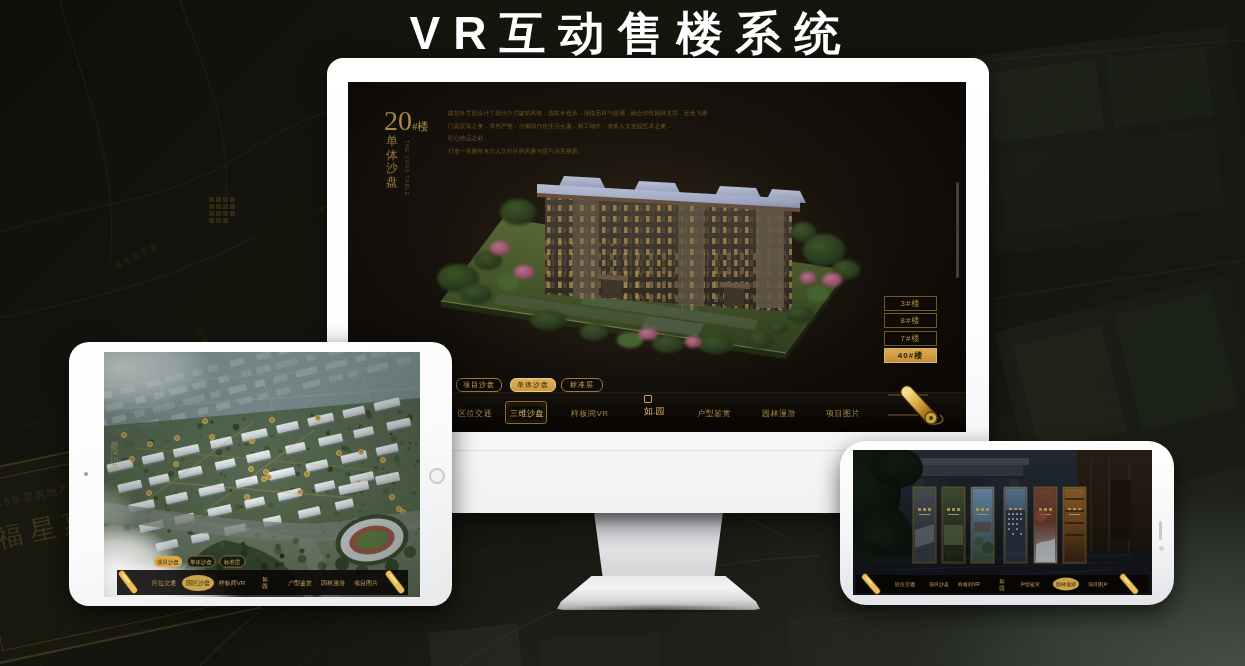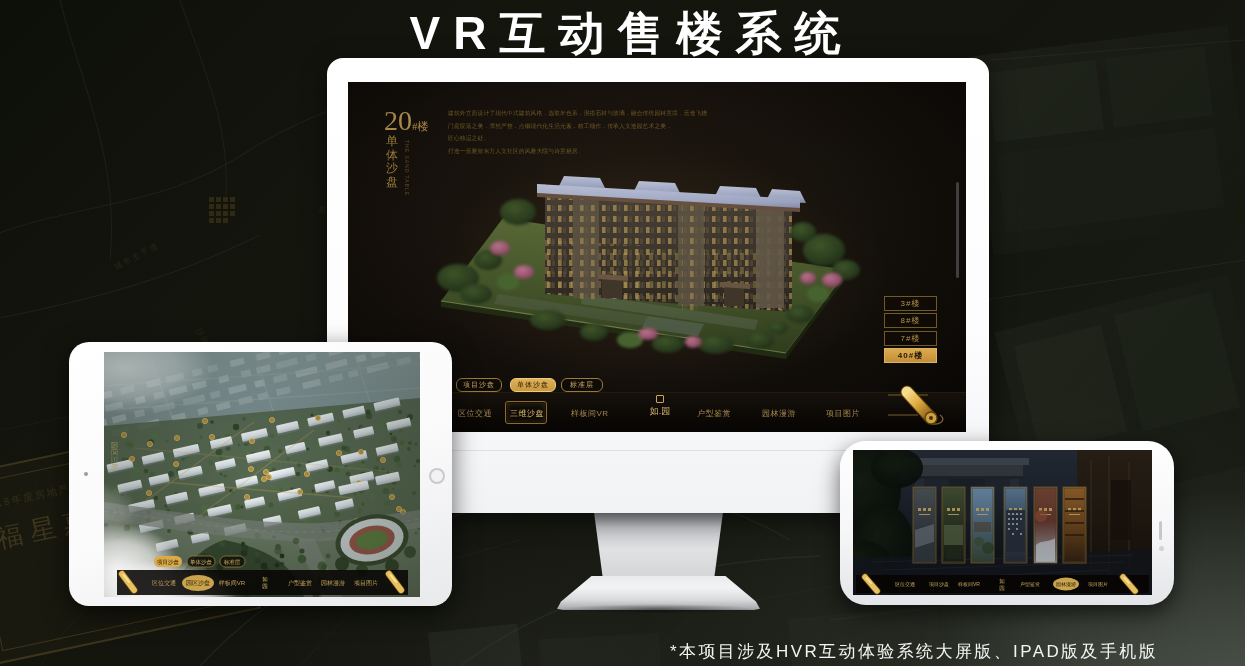--- a/index.html
+++ b/index.html
@@ -48,21 +48,21 @@
   .spar{left:100px;top:25px;width:230px;color:#7d5f26;font-size:5.8px;line-height:12.6px;letter-spacing:.1px;white-space:nowrap;}
   .btnf{position:absolute;width:51px;height:13px;border:1px solid #705a28;border-radius:0;
     background:rgba(16,11,7,.92);color:#b2924d;font-size:8px;line-height:13px;text-align:center;letter-spacing:1px;}
   .btnf.sel{background:linear-gradient(180deg,#ddab4e,#c28d38);color:#241806;border-color:#d9b465;font-weight:bold;}
   .stab{position:absolute;height:12px;border:1px solid #9a7b3a;border-radius:6px;background:rgba(15,11,7,.9);
     color:#c5a765;font-size:7px;line-height:12px;text-align:center;letter-spacing:1px;}
   .stab.sel{background:linear-gradient(180deg,#e0b157,#c9983f);color:#241806;border-color:#eccc7e;}
   .snav{left:0px;top:310px;width:618px;height:40px;
     background:linear-gradient(180deg,#16110b 0%,#0b0806 60%,#070503 100%);border-top:1px solid #241b0e;}
   .snav-item{position:absolute;top:326px;color:#a3874a;font-size:8px;letter-spacing:.5px;}
-  .snav-logo{position:absolute;top:313px;color:#d5b469;font-size:9px;letter-spacing:0px;text-align:center;line-height:11px;}
+  .snav-logo{position:absolute;top:313px;color:#d5b469;font-size:9px;letter-spacing:0px;text-align:left;line-height:11px;}
   .snav-hl{position:absolute;left:157px;top:319px;width:40px;height:21px;border:1px solid #8a6c2e;border-radius:3px;
     box-shadow:inset 0 0 0 1px rgba(20,12,4,.8), inset 0 0 6px rgba(190,150,60,.3);}
 
   
   .pad-body{left:69px;top:342px;width:383px;height:264px;border-radius:20px;
     background:linear-gradient(160deg,#ffffff 0%,#fafafb 55%,#e8e9eb 100%);
     box-shadow:0 8px 26px rgba(0,0,0,.6);}
   .pad-screen{left:104px;top:352px;width:316px;height:245px;border-radius:3px;overflow:hidden;background:#6f8587;}
   .pad-home{left:429px;top:468px;width:12px;height:12px;border-radius:50%;border:2px solid #c9cacd;background:#f2f2f4;}
   .pad-cam{left:84px;top:472px;width:4px;height:4px;border-radius:50%;background:#9a9b9e;}
@@ -1027,14 +1027,13 @@
 <g transform="translate(262 0)">
         <line x1="8" y1="127" x2="20" y2="141" stroke="#5f3f0e" stroke-width="7" stroke-linecap="round"></line>
         <line x1="8" y1="127" x2="20" y2="141" stroke="#e7c05f" stroke-width="5.5" stroke-linecap="round"></line>
         <line x1="9.5" y1="128" x2="14" y2="133" stroke="#fae49a" stroke-width="1.8" stroke-linecap="round"></line>
       </g>
 </svg>
   <div class="abs ph-slot"></div>
   <div class="abs ph-dot"></div>
 
   <div class="abs title">VR互动售楼系统</div>
-  <div class="abs caption">*本项目涉及HVR互动体验系统大屏版、IPAD版及手机版</div>
 </div>
 
 </body></html>

